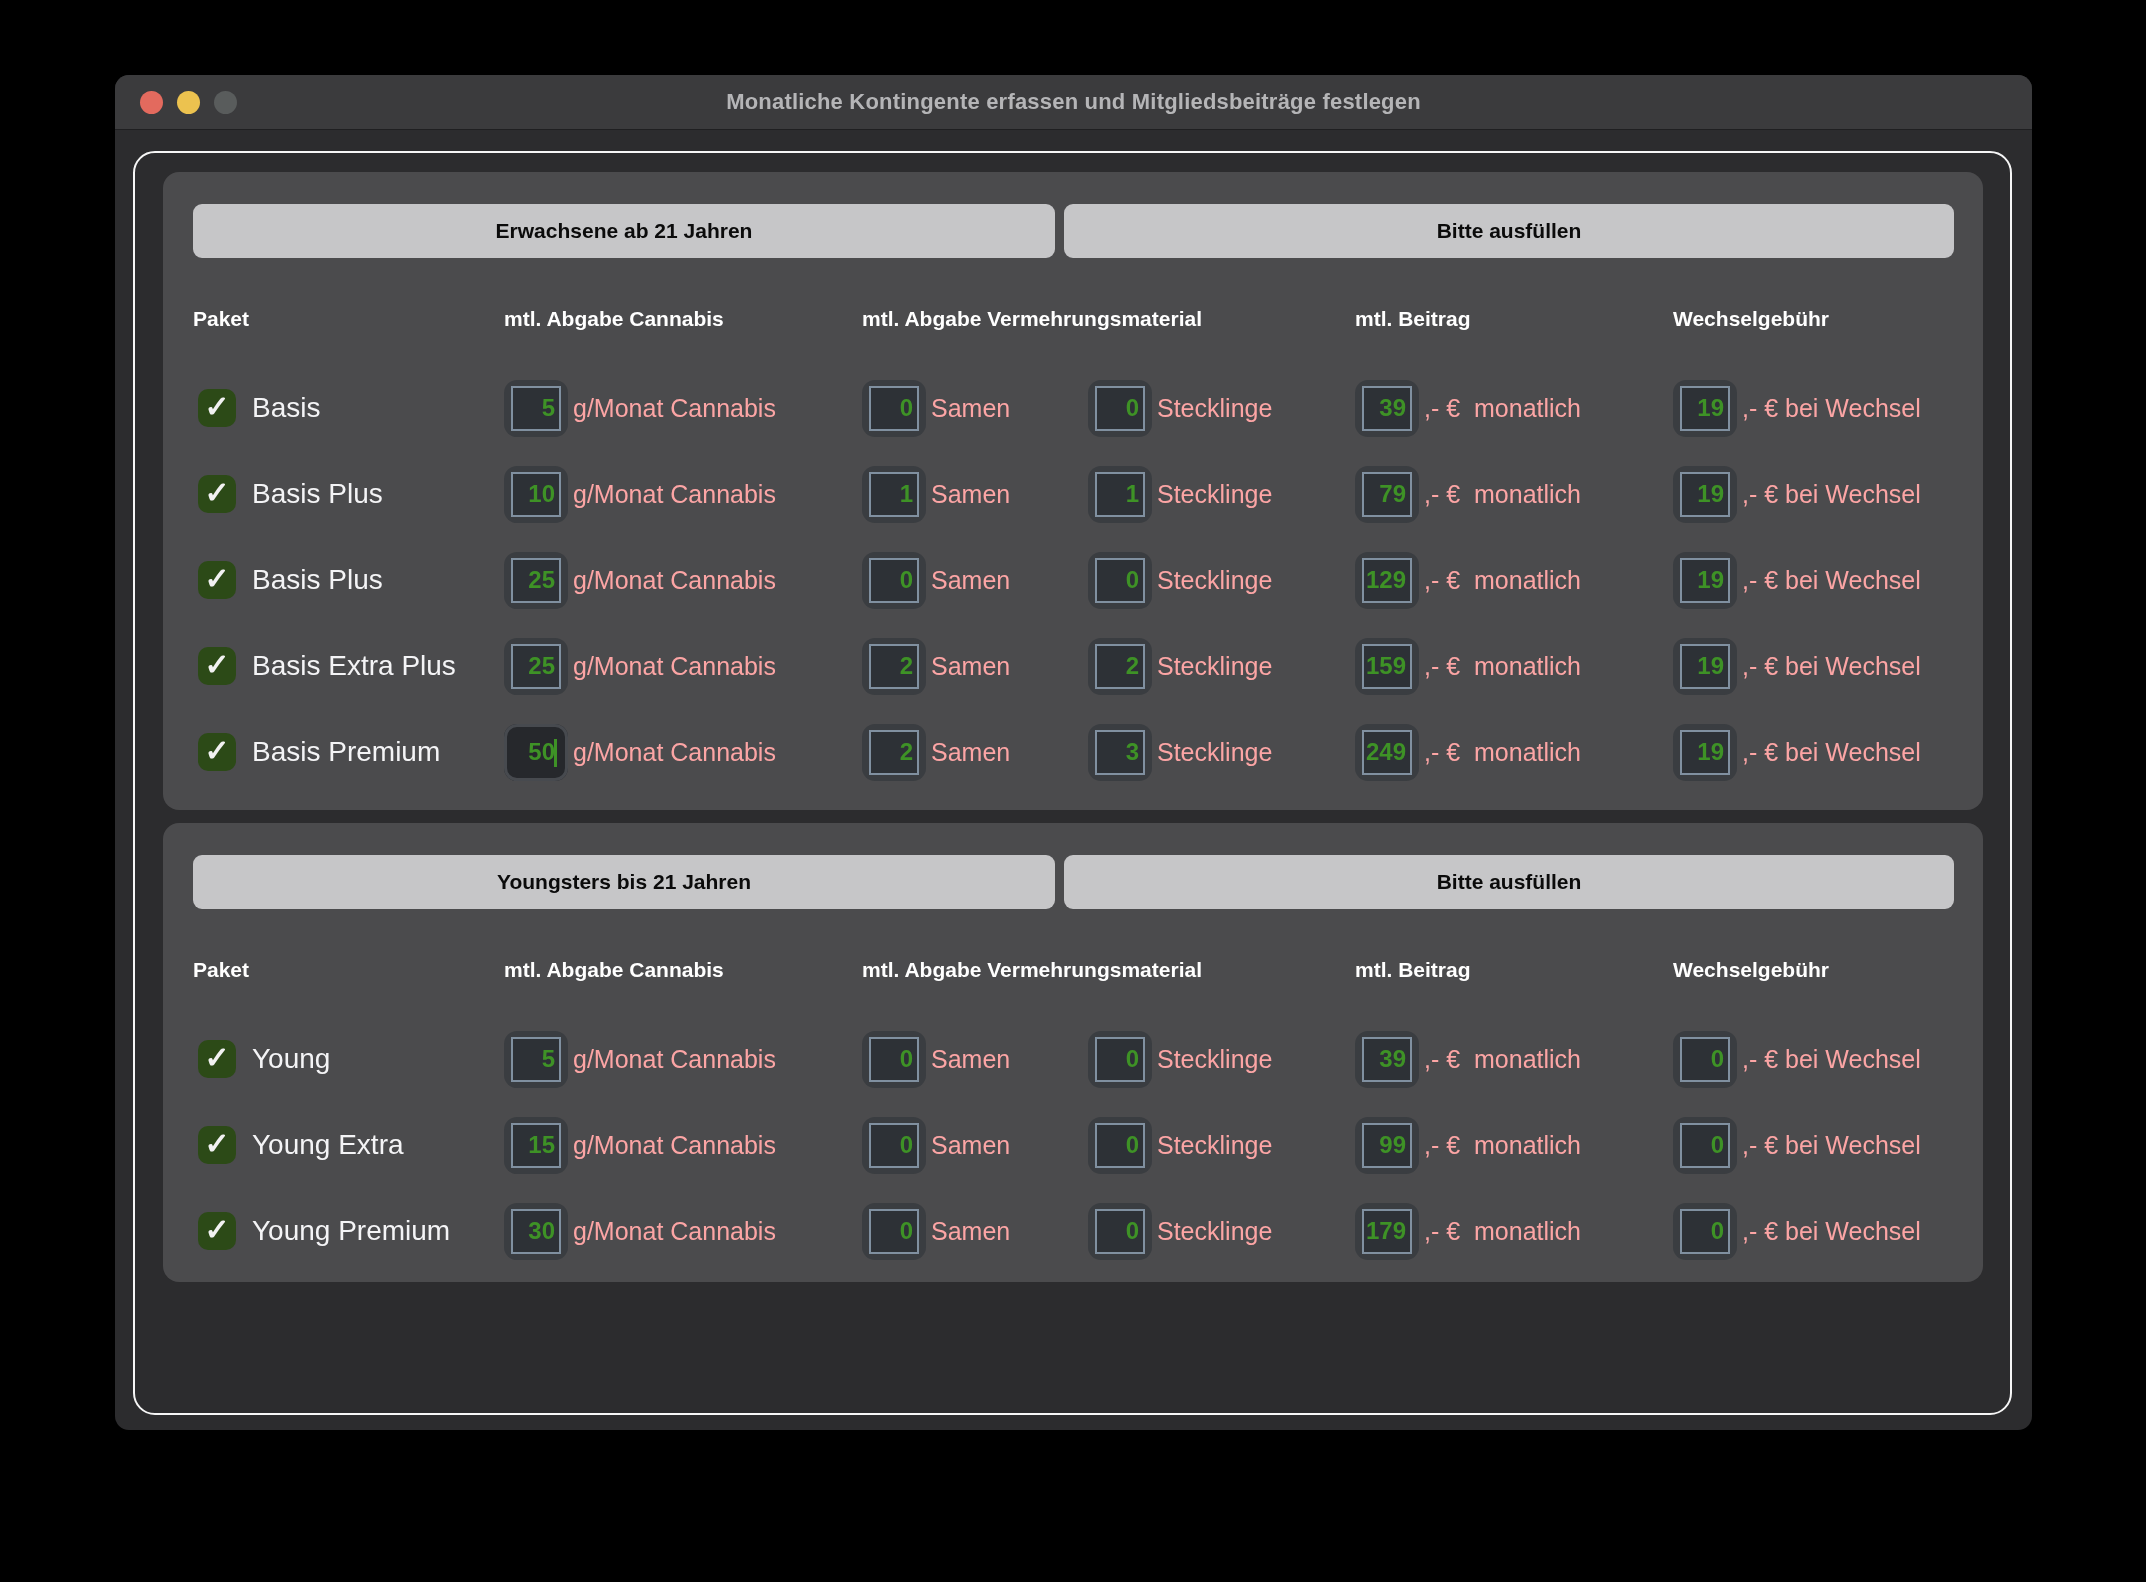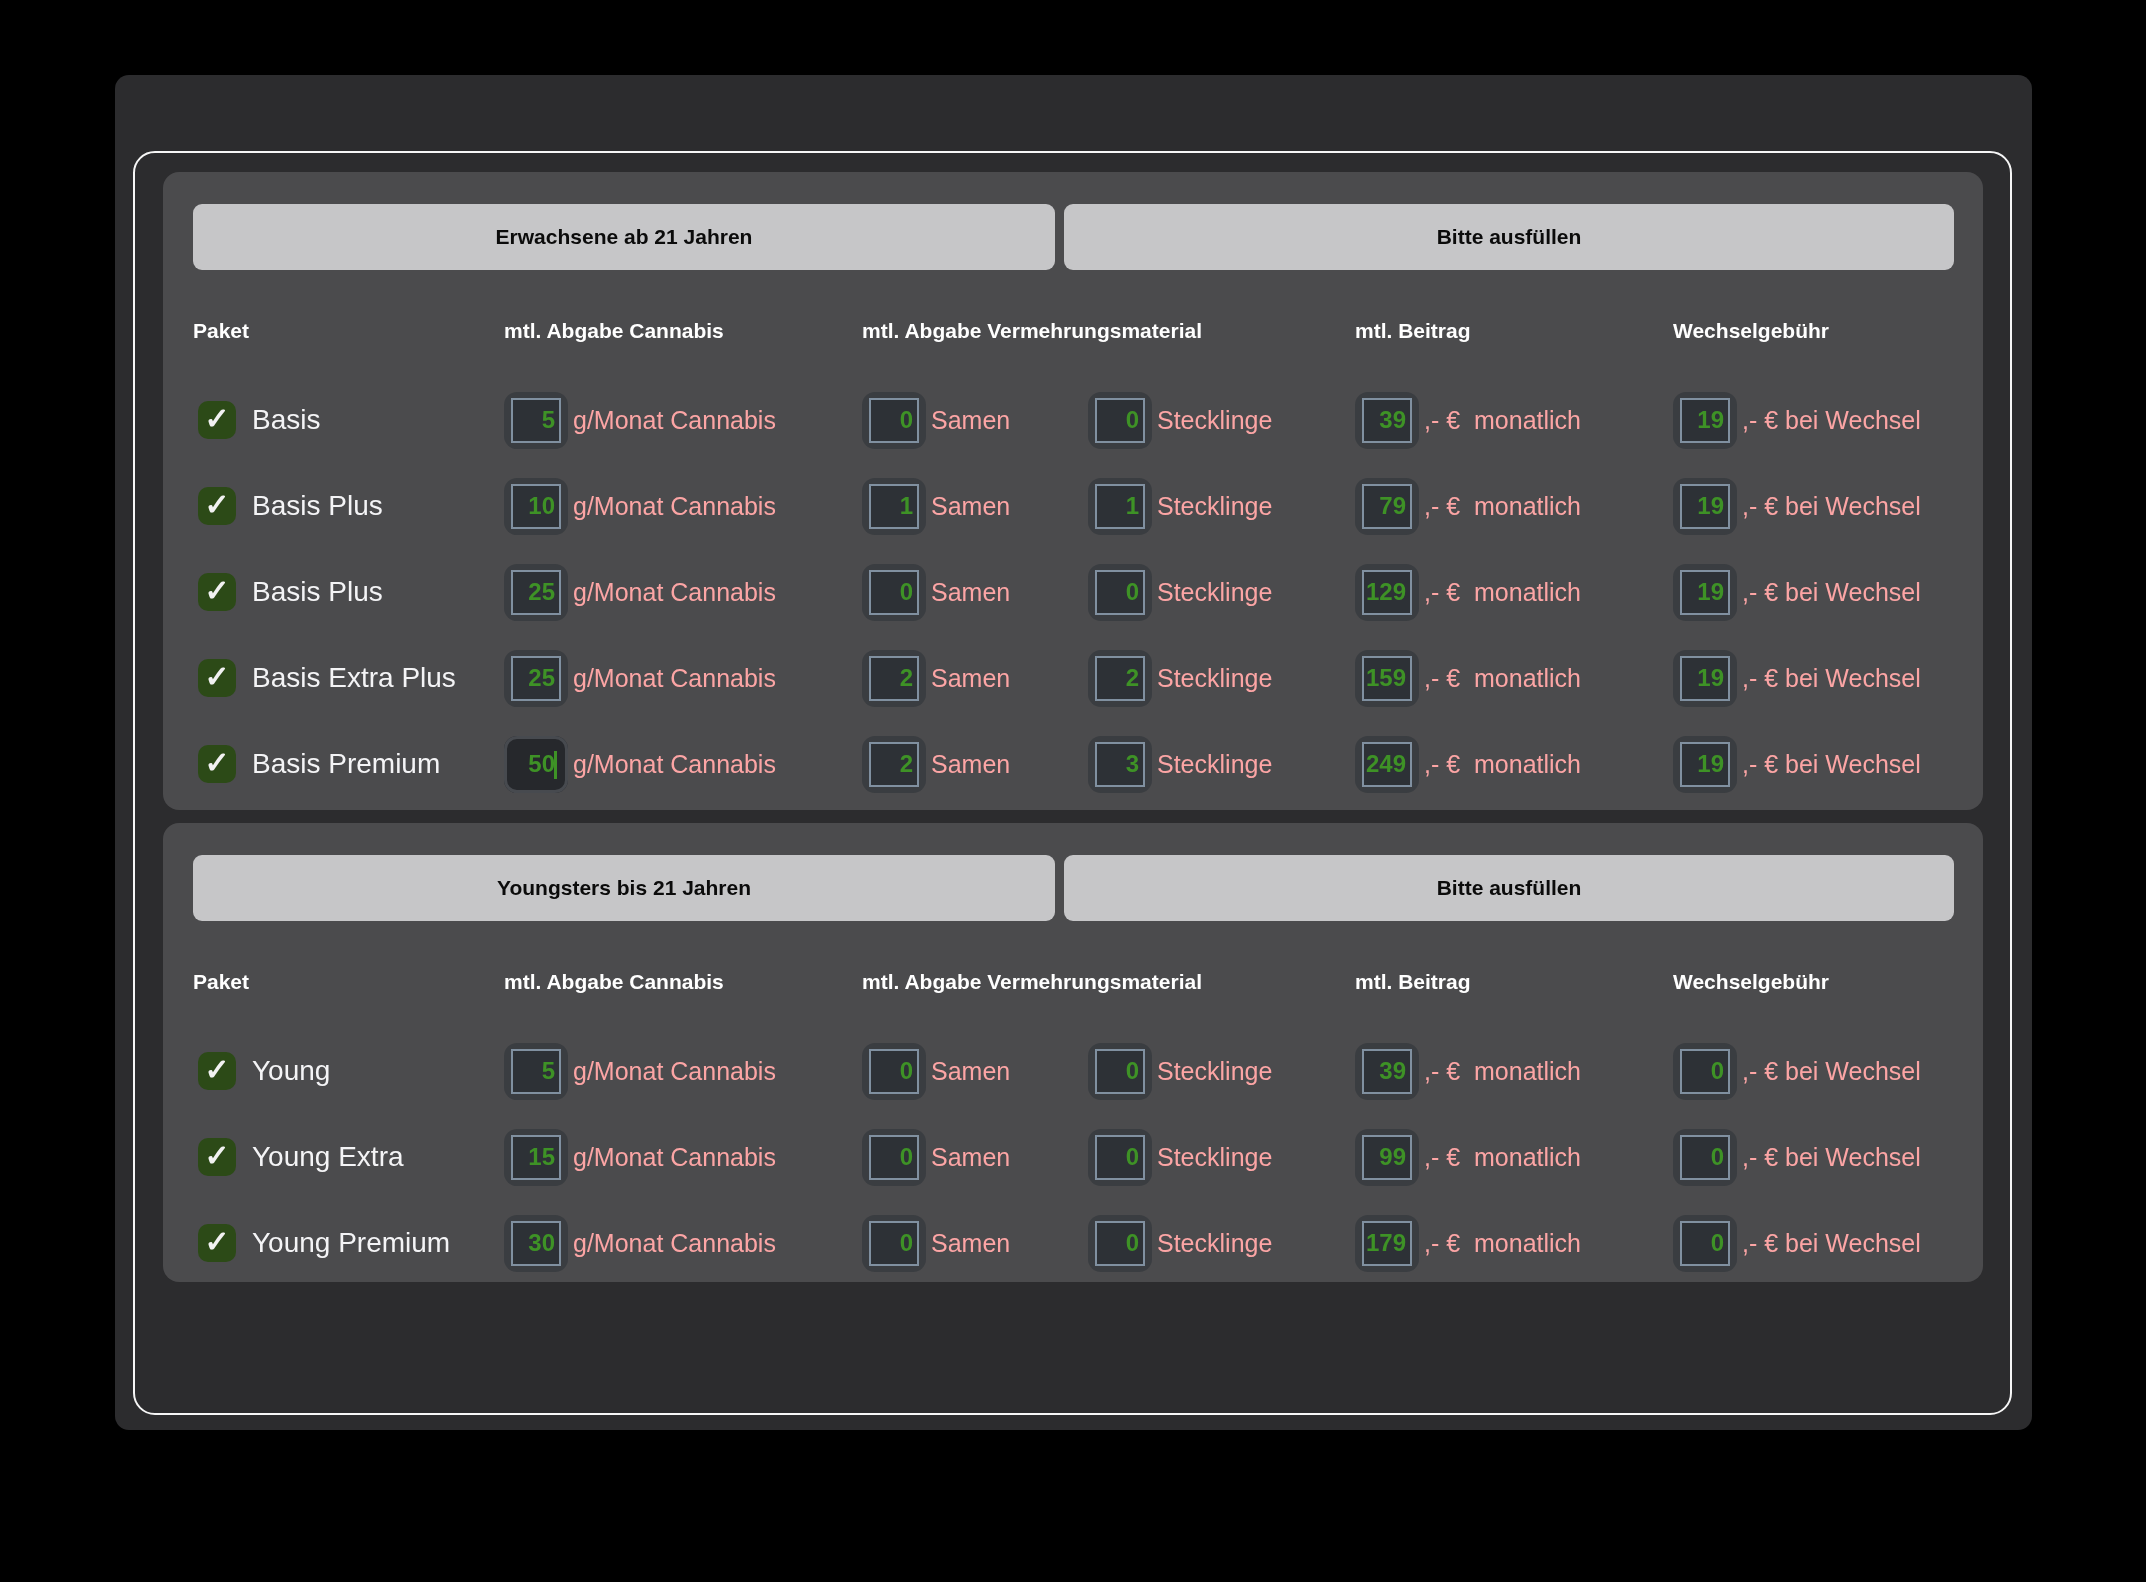--- a/index.html
+++ b/index.html
@@ -19,21 +19,21 @@
   .title { font-size:22px; font-weight:bold; color:#b5b5b7; letter-spacing:.2px; }
 
   .main-panel { position:absolute; left:18px; top:76px; right:20px; bottom:15px;
                 border:2px solid #f6f6f6; border-radius:22px; }
 
   .section { position:absolute; left:28px; right:27px; background:#4b4b4d; border-radius:16px;
              padding:32px 29px 0 30px; }
   #section-0 { top:19px; height:638px; }
   #section-1 { top:670px; height:459px; }
 
-  .hdr-row { display:flex; gap:9px; height:66px; }
+  .hdr-row { display:flex; gap:9px; height:54px; }
   .hdr-btn { background:#c6c6c8; border-radius:9px; display:flex; align-items:center; justify-content:center;
              font-weight:bold; font-size:21px; color:#0b0b0b; }
   .hdr-btn.left { width:862px; }
   .hdr-btn.right { flex:1; }
 
   .col-headers { display:flex; margin-top:49px; font-weight:bold; font-size:21px; color:#ffffff; }
   .c1 { width:311px; } .c2 { width:358px; } .c3 { width:493px; } .c4 { width:318px; } .c5 { flex:1; }
 
   .row { display:flex; align-items:center; height:60px; margin-top:26px; }
   .rows .row:first-child { margin-top:47px; }
@@ -64,20 +64,28 @@
          font-family:"Liberation Sans", sans-serif; font-size:23px; color:#eceef0; cursor:default; }
   .btn.cancel { width:903px; background:#5d5d5f; }
   .btn.save { flex:1; background:#2c4a20; }
 </style>
 </head>
 <body>
 
 <div class="page">
   <div class="window">
 
+    <div class="titlebar">
+      <div class="lights">
+        <span class="light red"></span>
+        <span class="light yellow"></span>
+        <span class="light gray"></span>
+      </div>
+      <div class="title">Monatliche Kontingente erfassen und Mitgliedsbeiträge festlegen</div>
+    </div>
 
     <div class="main-panel">
 
       <section class="section" id="section-0">
         <div class="hdr-row">
           <div class="hdr-btn left">Erwachsene ab 21 Jahren</div>
           <div class="hdr-btn right">Bitte ausfüllen</div>
         </div>
         <div class="col-headers">
           <span class="c1">Paket</span>

